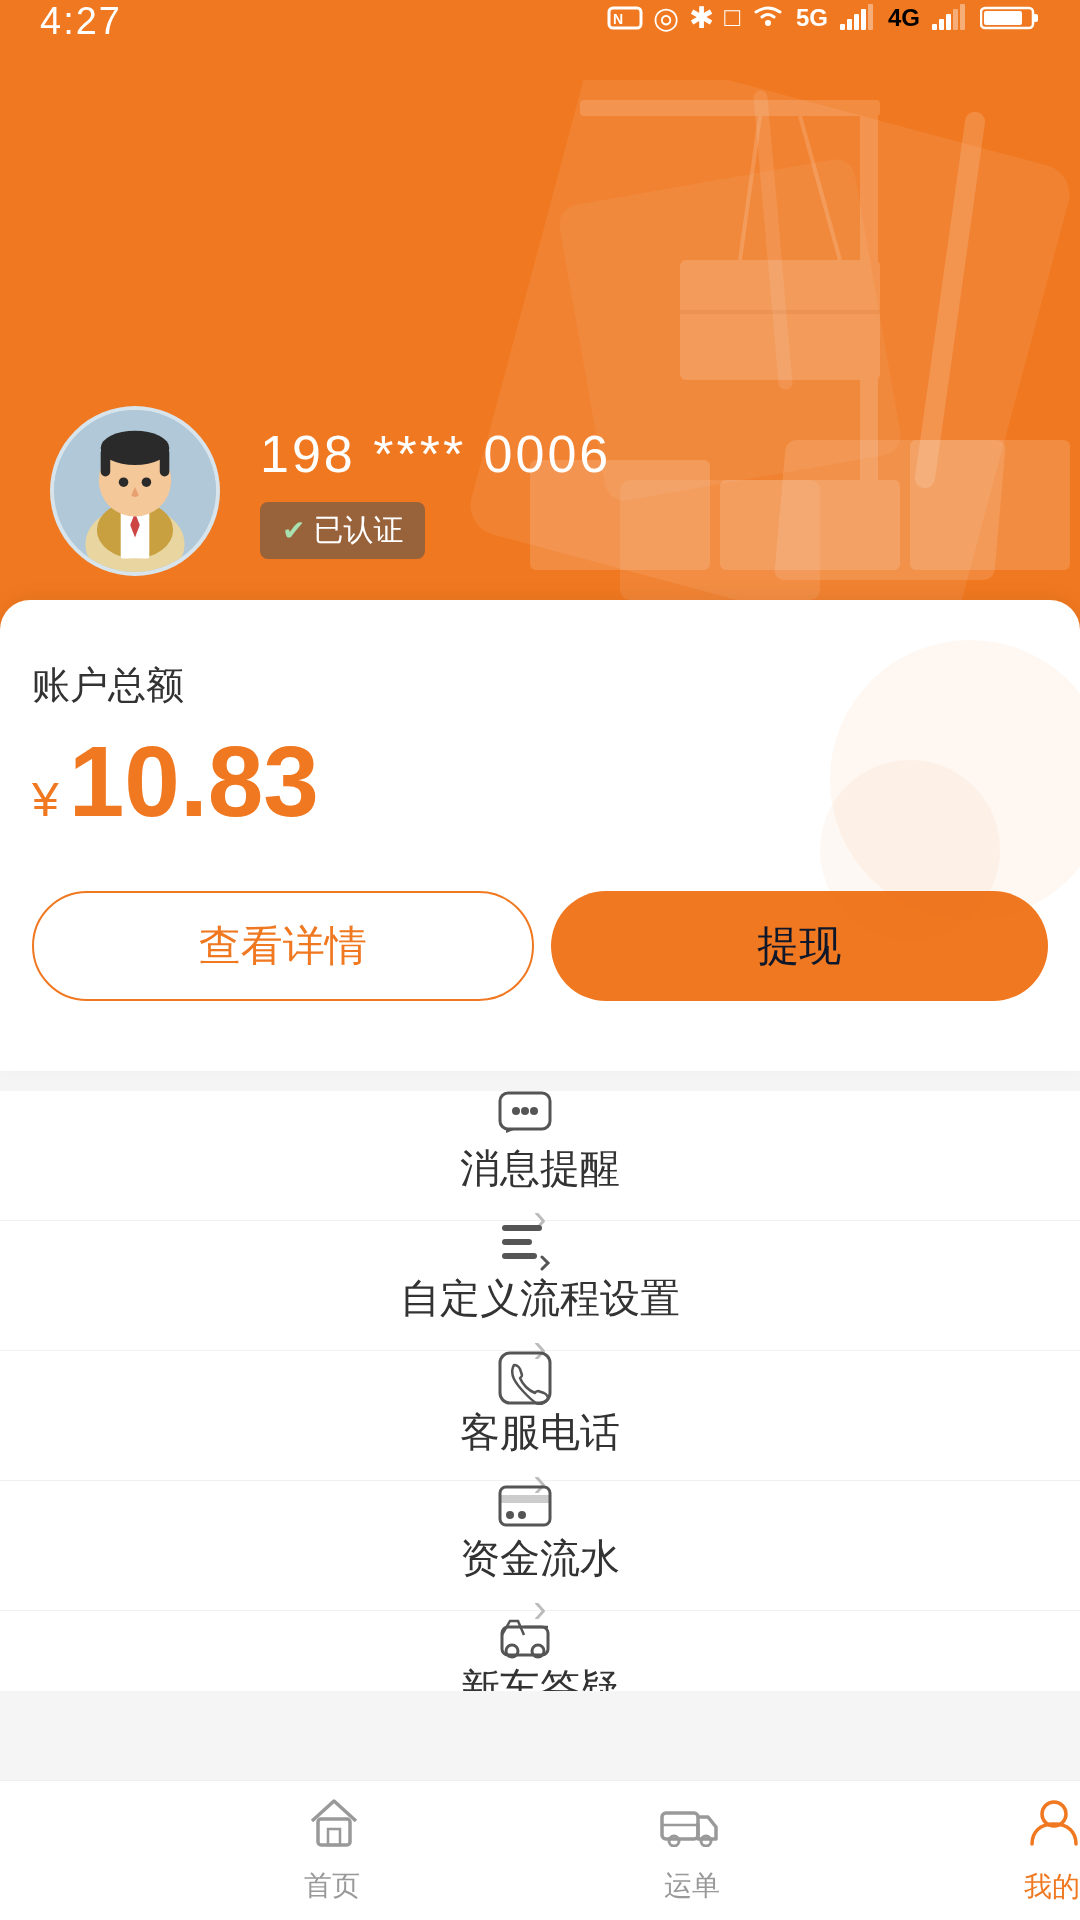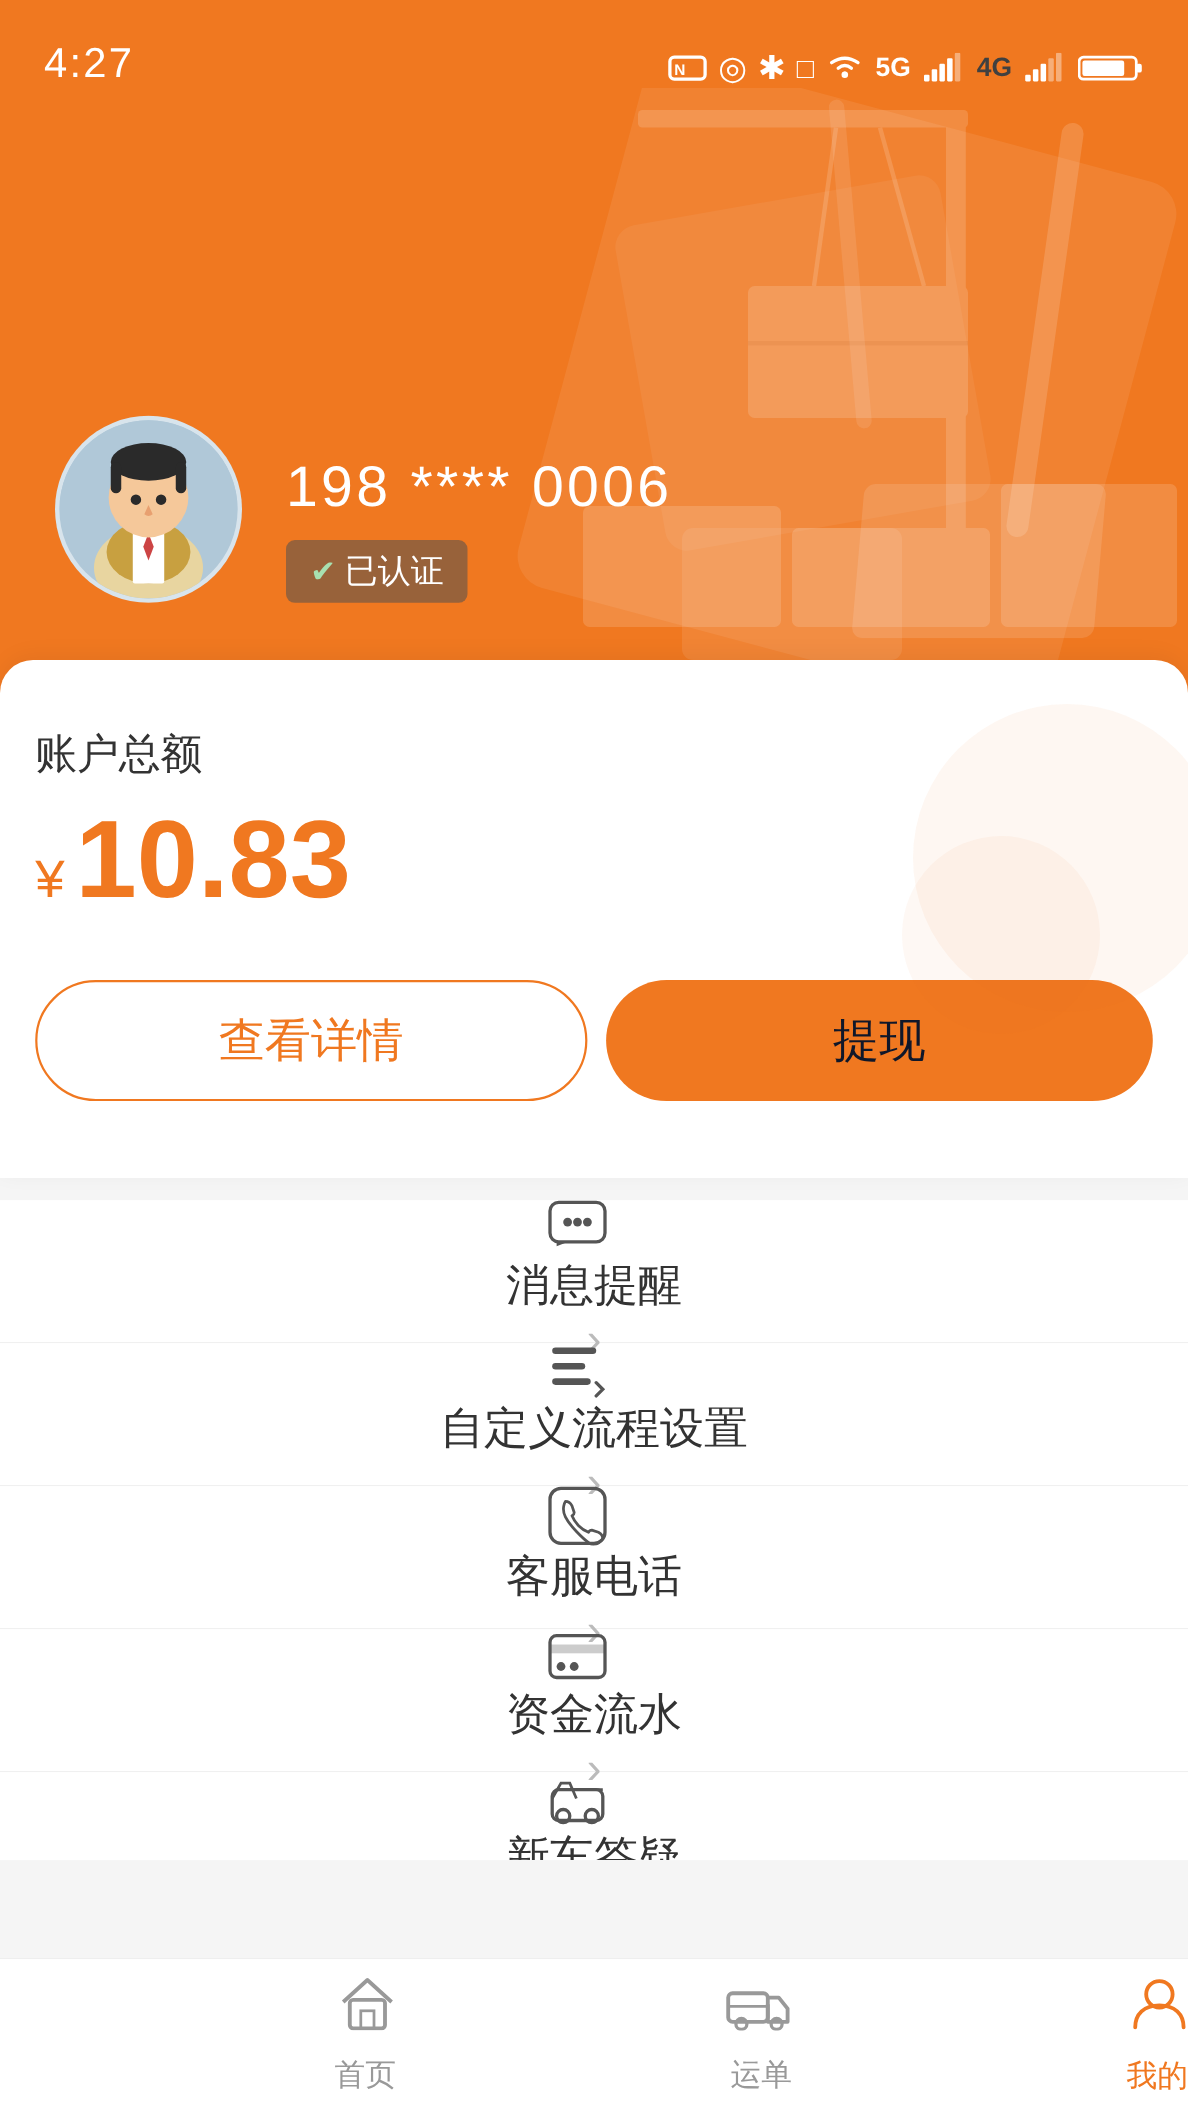--- a/index.html
+++ b/index.html
@@ -12,21 +12,21 @@
       position: relative;
       overflow-x: hidden;
     }
 
     
     .status-bar {
       width: 100%;
       height: 80px;
       background: #f07820;
       display: flex;
-      align-items: flex-end;
+      align-items: flex-start;
       justify-content: space-between;
       padding: 0 40px;
     }
     .status-time {
       color: white;
       font-size: 38px;
       font-weight: 500;
       letter-spacing: 2px;
     }
     .status-icons {
@@ -105,24 +105,24 @@
       top: 10px;
       width: 14px;
       height: 300px;
       background: rgba(255,255,255,0.1);
       border-radius: 8px;
       transform: rotate(-5deg);
     }
 
     .profile-section {
       position: absolute;
-      bottom: 92px;
+      bottom: 64px;
       left: 50px;
       display: flex;
-      align-items: flex-end;
+      align-items: center;
       gap: 40px;
     }
     .avatar-wrapper {
       width: 170px;
       height: 170px;
       border-radius: 50%;
       background: #b0c8d8;
       overflow: hidden;
       border: 4px solid rgba(255,255,255,0.5);
       display: flex;
@@ -350,21 +350,21 @@
       </svg>
     </span>
     <span style="color:white;font-size:24px;font-weight:bold;">5G</span>
     <svg width="40" height="28" viewBox="0 0 40 28">
       <rect x="2" y="20" width="5" height="6" fill="white" rx="1"></rect>
       <rect x="9" y="15" width="5" height="11" fill="white" rx="1"></rect>
       <rect x="16" y="10" width="5" height="16" fill="white" rx="1"></rect>
       <rect x="23" y="5" width="5" height="21" fill="white" rx="1"></rect>
       <rect x="30" y="0" width="5" height="26" fill="rgba(255,255,255,0.4)" rx="1"></rect>
     </svg>
-    <span style="color:#404040;font-size:24px;font-weight:bold;">4G</span>
+    <span style="color:#000000;font-size:24px;font-weight:bold;">4G</span>
     <svg width="40" height="28" viewBox="0 0 40 28">
       <rect x="2" y="20" width="5" height="6" fill="white" rx="1"></rect>
       <rect x="9" y="15" width="5" height="11" fill="white" rx="1"></rect>
       <rect x="16" y="10" width="5" height="16" fill="white" rx="1"></rect>
       <rect x="23" y="5" width="5" height="21" fill="rgba(255,255,255,0.4)" rx="1"></rect>
       <rect x="30" y="0" width="5" height="26" fill="rgba(255,255,255,0.4)" rx="1"></rect>
     </svg>
     <svg width="60" height="28" viewBox="0 0 60 28">
       <rect x="1" y="4" width="52" height="20" rx="4" stroke="white" stroke-width="2.5" fill="none"></rect>
       <rect x="53" y="10" width="5" height="8" rx="2" fill="white"></rect>

